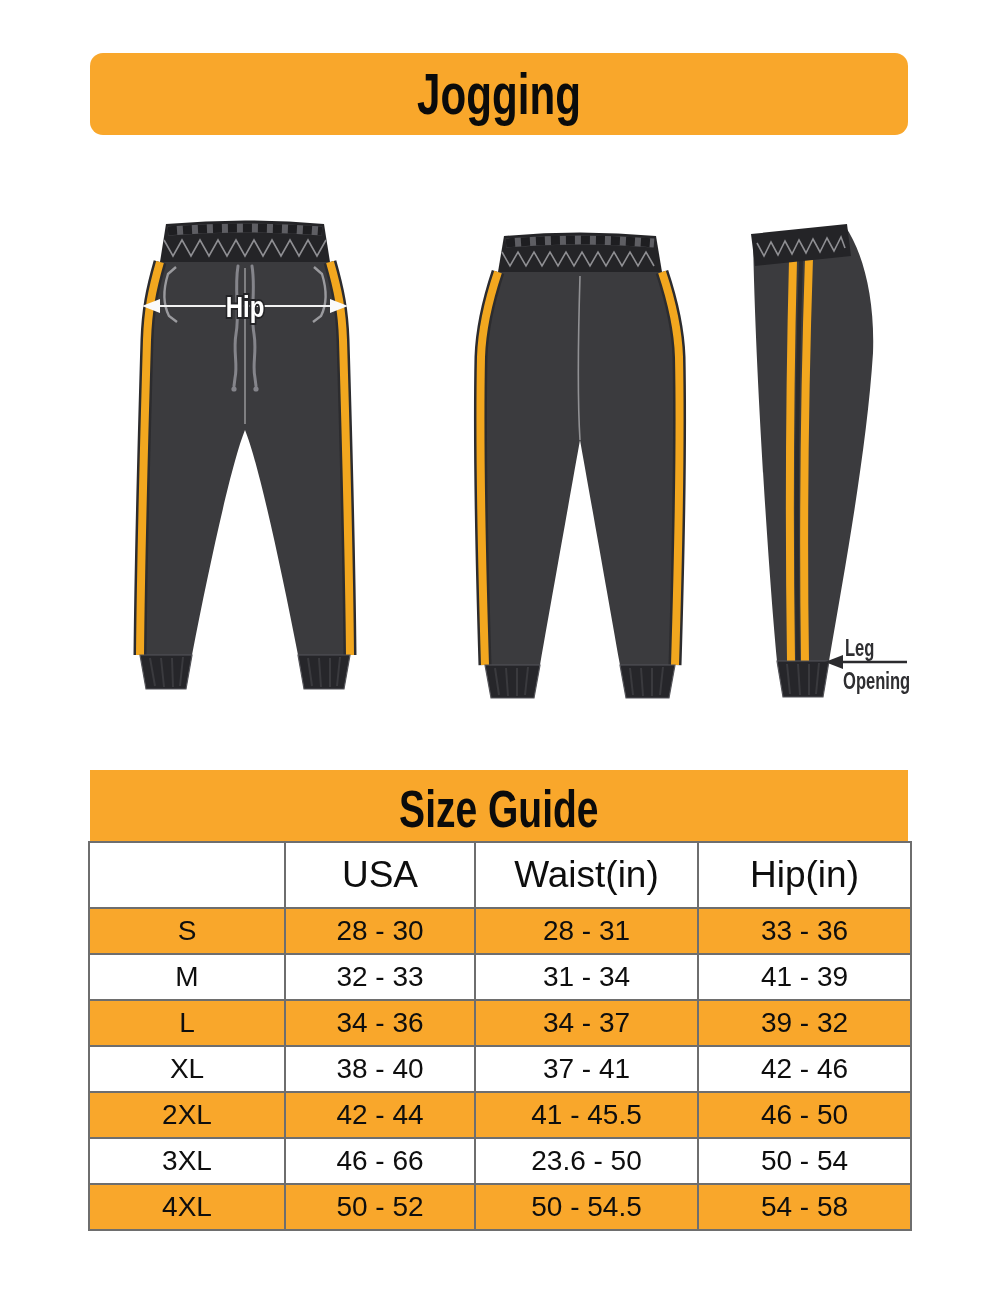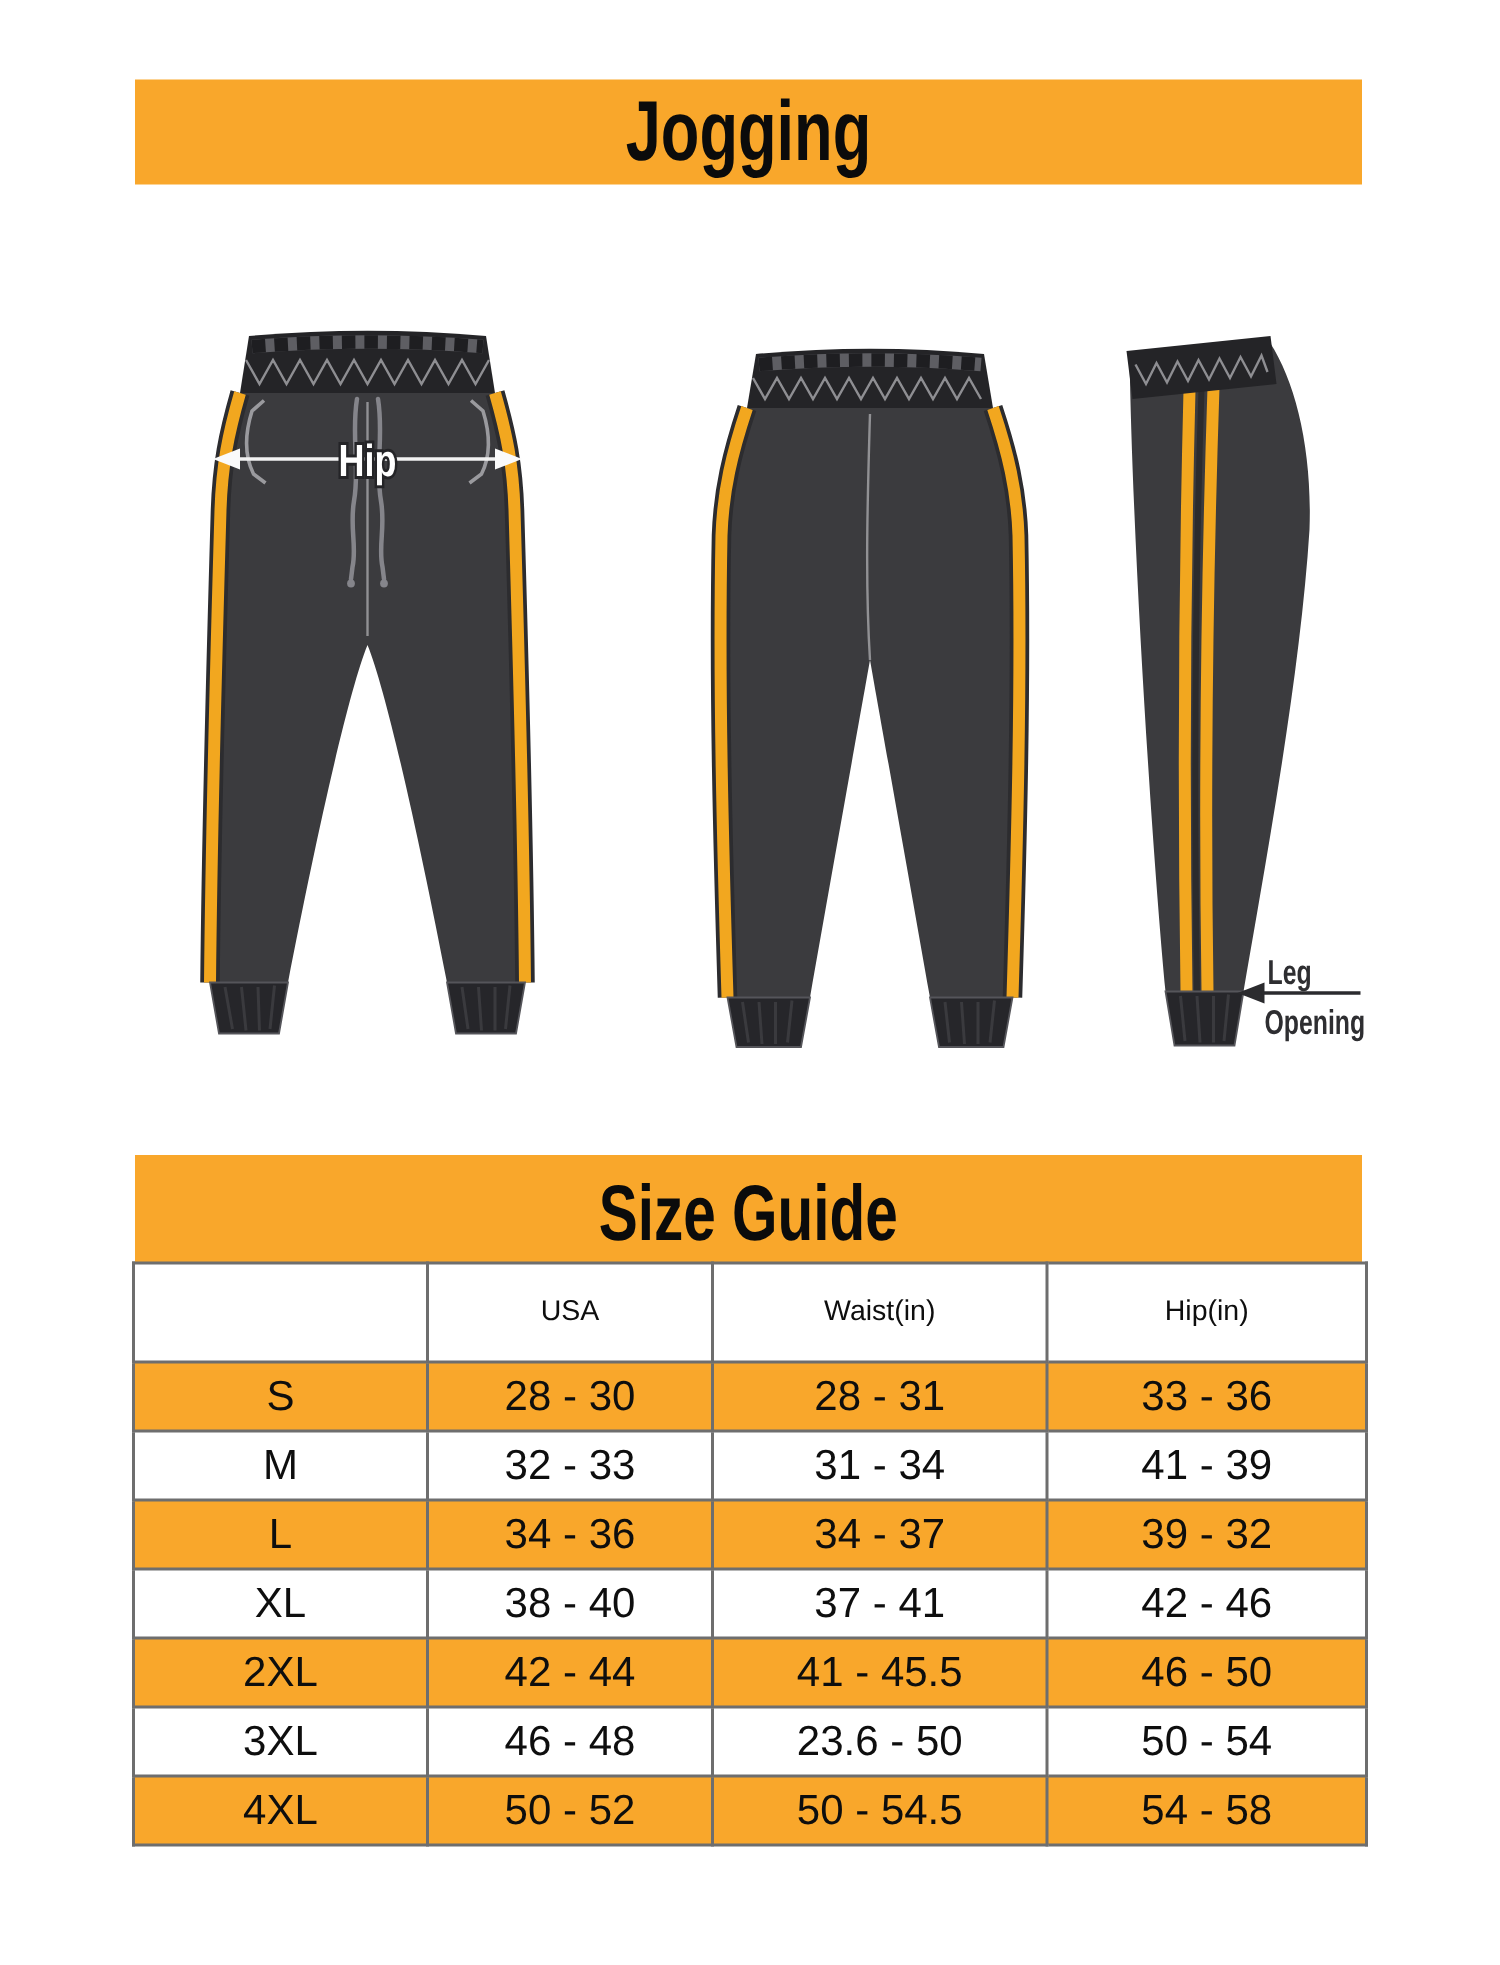--- a/index.html
+++ b/index.html
@@ -6,21 +6,21 @@
   * { box-sizing:border-box; }
   html,body { margin:0; padding:0; }
   body {
     width:1000px; height:1310px; position:relative; background:#ffffff;
     font-family:"Liberation Sans", sans-serif; overflow:hidden;
   }
   .banner {
     position:absolute; left:90px; width:818px; background:var(--accent);
     display:flex; align-items:center; justify-content:center;
   }
-  .banner-top  { top:53px;  height:70px; }
+  .banner-top  { top:53px;  height:82px;border-radius:13px; }
   .banner-size { top:770px; height:78px; }
   .banner-text {
     display:inline-block; font-weight:bold; color:#0b0b0b;
     font-size:54px; line-height:1; transform:scaleX(0.78) scaleY(1.05);
     white-space:nowrap; letter-spacing:0px;
   }
   .banner-size .banner-text { font-size:50px; }
 
   svg.pants { position:absolute; left:0; top:185px; }
 
@@ -51,21 +51,21 @@
   }
 
   table.size-table {
     position:absolute; left:88px; top:841px; width:822px;
     border-collapse:collapse; table-layout:fixed;
   }
   .size-table th, .size-table td {
     border:2px solid #6E6E6E; text-align:center; vertical-align:middle;
     color:#0e0e0e; background:#ffffff; padding:0;
   }
-  .size-table th { height:66px; font-size:19px; font-weight:normal; }
+  .size-table th { height:66px; font-size:37px; font-weight:normal; }
   .size-table td { height:46px; font-size:28px; font-weight:normal; }
   .size-table tr.hl td { background:var(--accent); }
 </style>
 </head>
 <body>
 
 <div class="banner banner-top">
   <span class="banner-text">Jogging</span>
 </div>
 
@@ -205,21 +205,21 @@
       <td>42 - 46</td>
     </tr>
     <tr class="hl">
       <td>2XL</td>
       <td>42 - 44</td>
       <td>41 - 45.5</td>
       <td>46 - 50</td>
     </tr>
     <tr>
       <td>3XL</td>
-      <td>46 - 48</td>
+      <td>46 - 66</td>
       <td>23.6 - 50</td>
       <td>50 - 54</td>
     </tr>
     <tr class="hl">
       <td>4XL</td>
       <td>50 - 52</td>
       <td>50 - 54.5</td>
       <td>54 - 58</td>
     </tr>
   </tbody>

